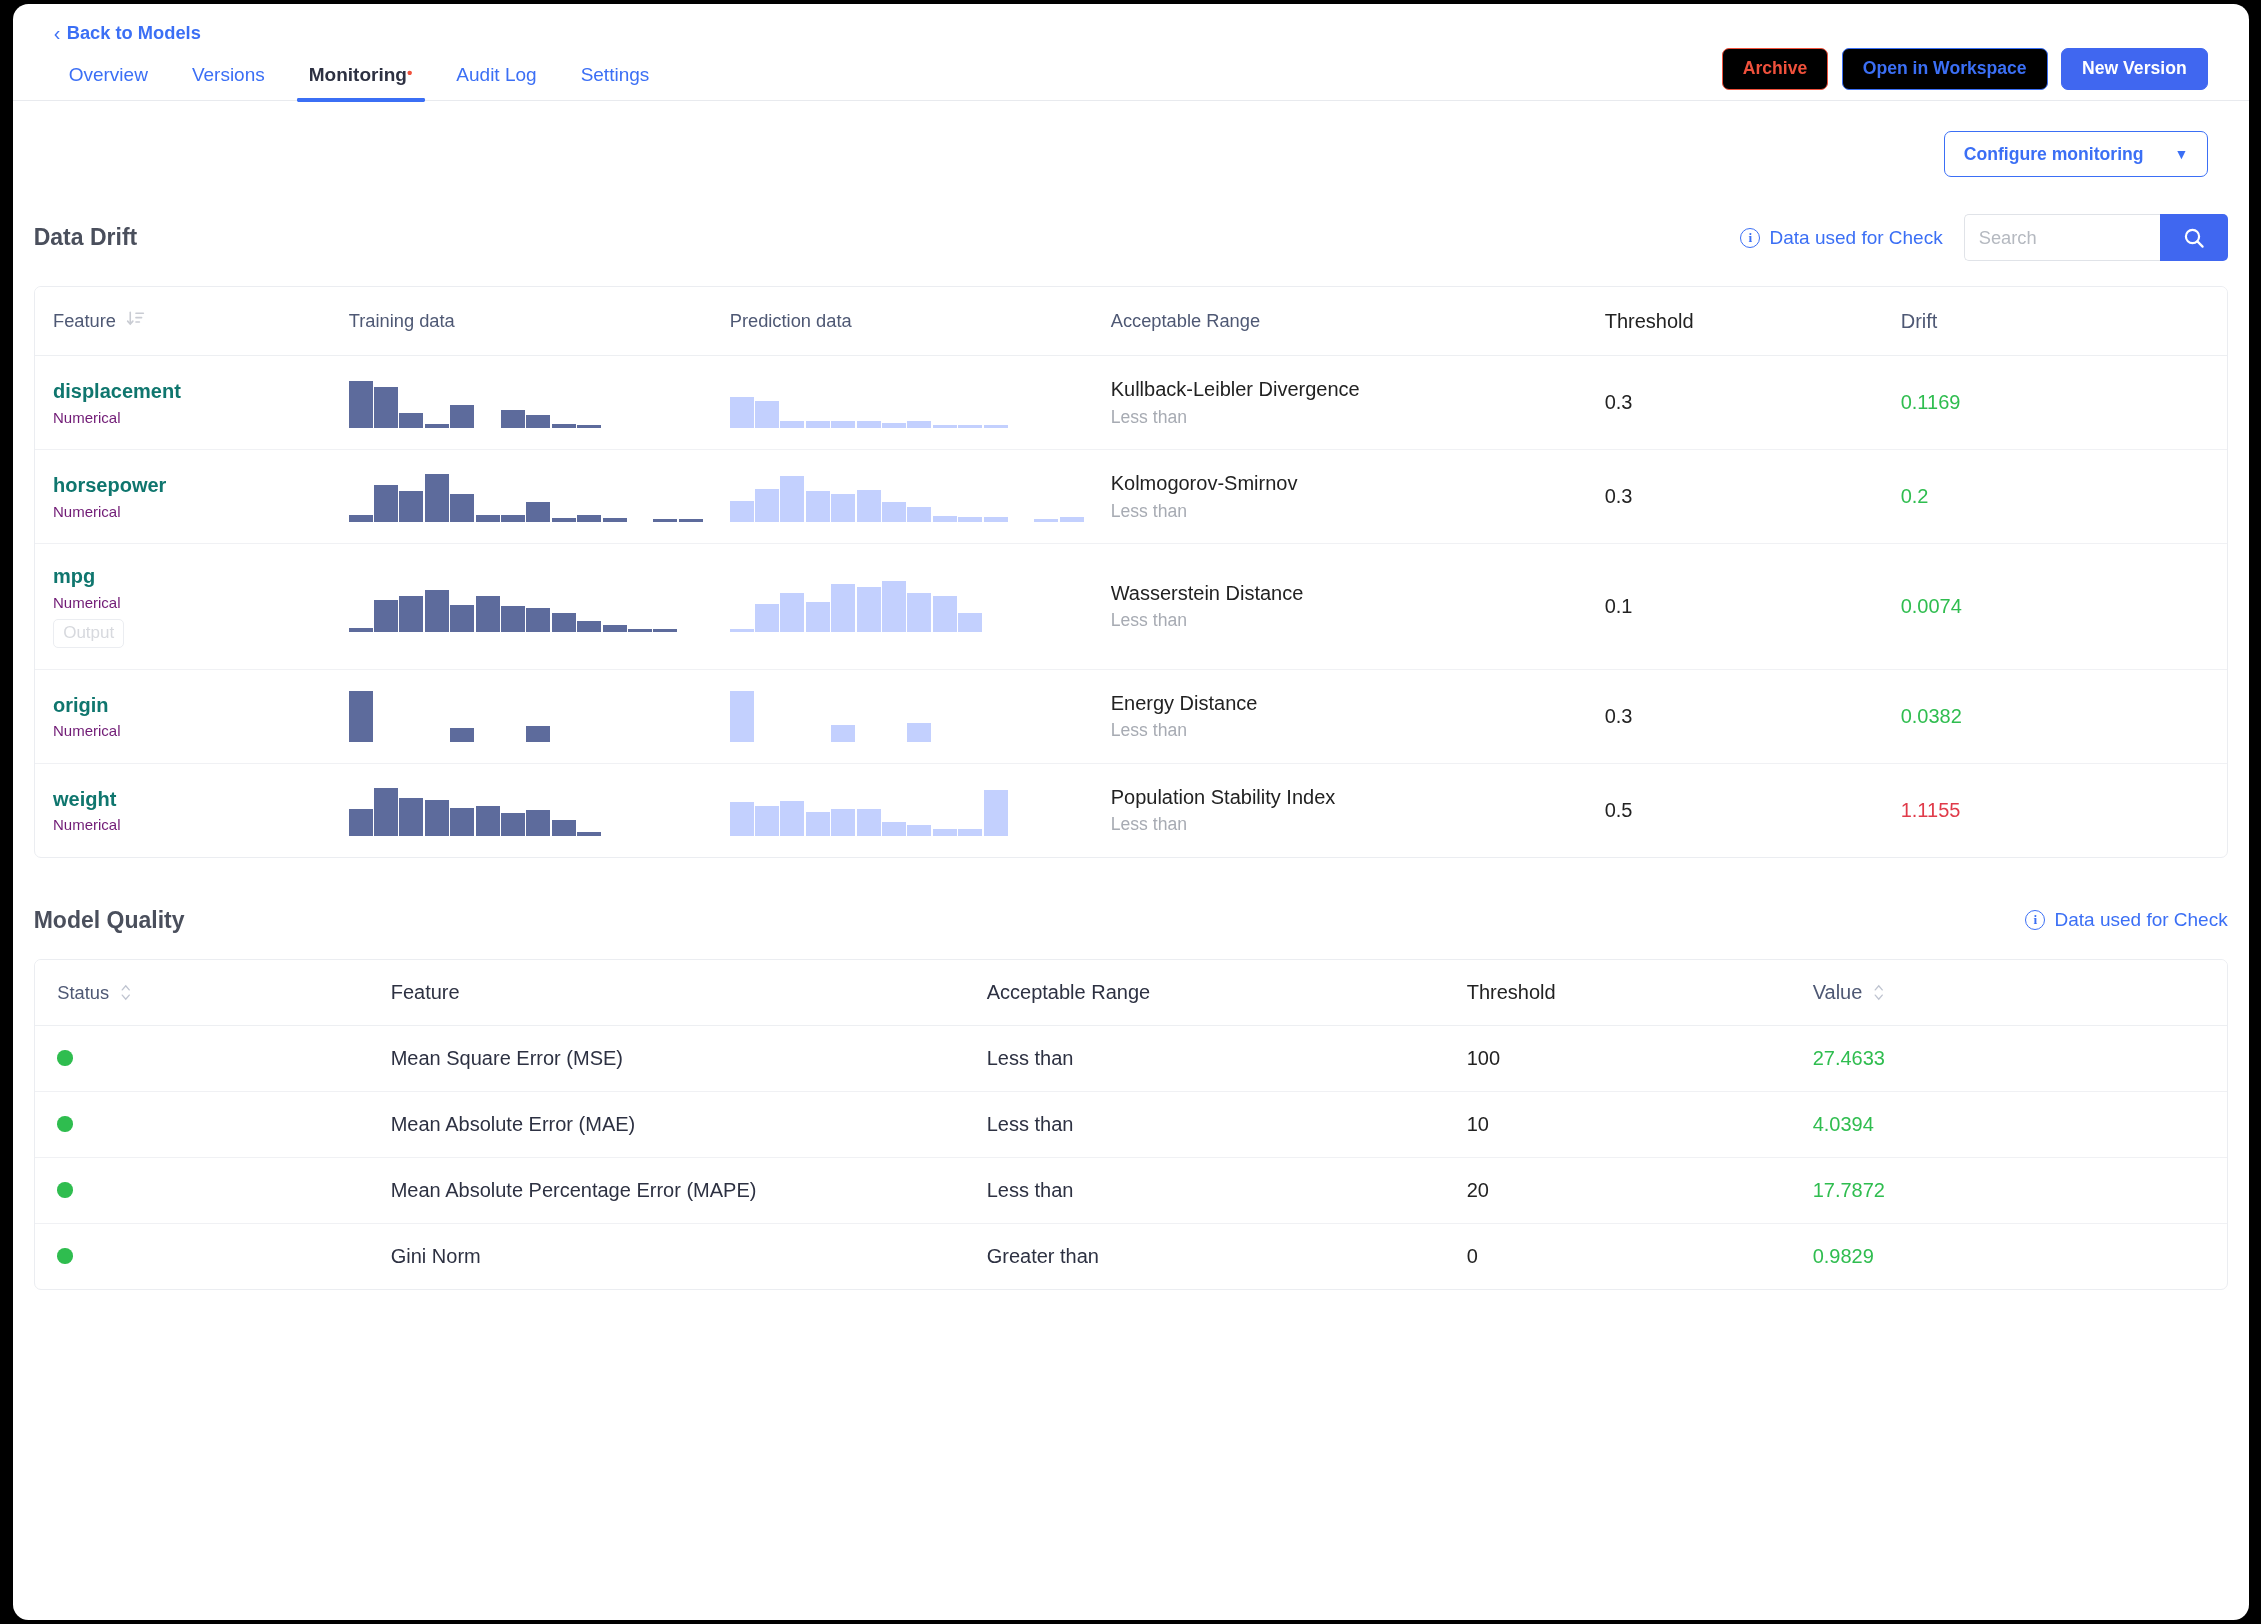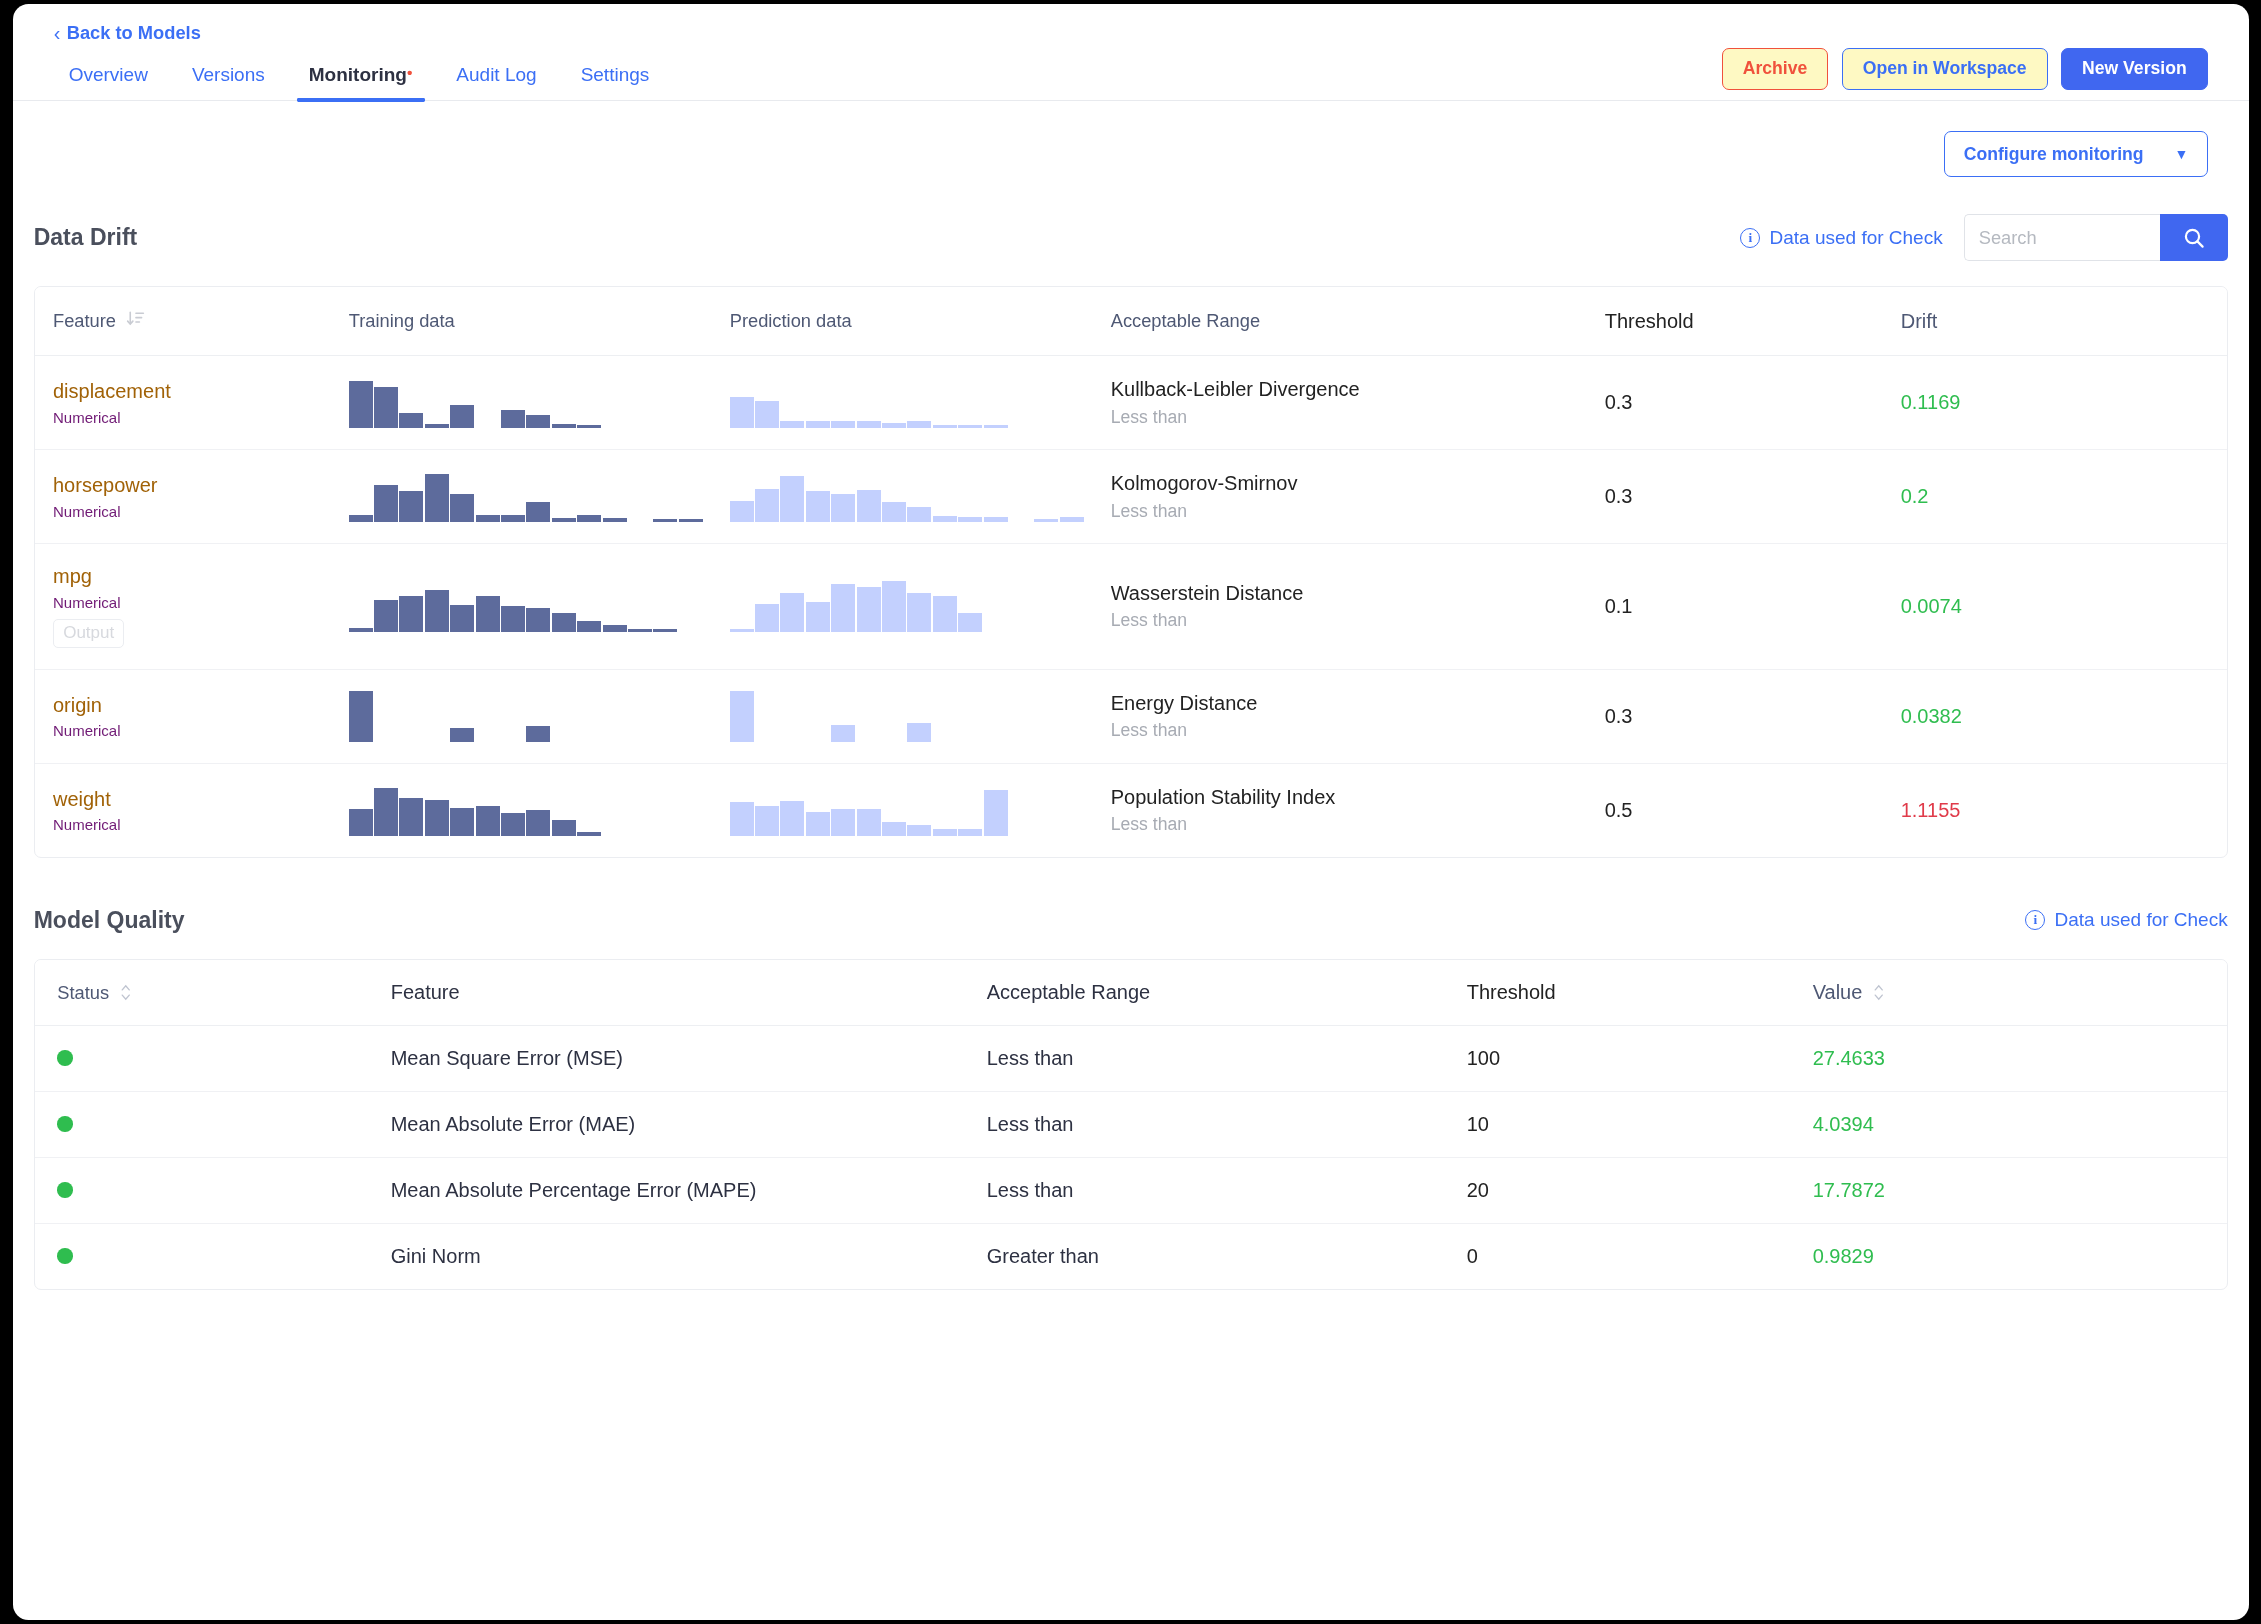--- a/index.html
+++ b/index.html
@@ -44,21 +44,21 @@
     letter-spacing: 0.1px;
   }
 
   .head-actions {
     position: absolute; right: 41px; top: 44px;
     display: flex; align-items: center; gap: 13.4px;
   }
   .btn {
     font-size: 17.6px; font-weight: 700;
     border-radius: 7px; padding: 11.3px 20px;
-    background: #fef9c3; cursor: pointer; white-space: nowrap;
+    background: #000000; cursor: pointer; white-space: nowrap;
     line-height: 1;
   }
   .btn-archive { border: 1.4px solid #f0513c; color: #f0513c; }
   .btn-outline { border: 1.4px solid #3b6ff5; color: #3b6ff5; }
   .btn-primary { border: 1.4px solid #4067f0; background: #4067f0; color: #fff; }
 
   
   .tabs {
     display: flex; align-items: flex-end; gap: 0;
     padding: 0 0 0 56px; margin-top: 20px;
@@ -119,21 +119,21 @@
     text-align: left; font-size: 18.3px; font-weight: 400; color: #4e5874;
     padding: 21px 0 21px 0; border-bottom: 1.4px solid #edeff2; background: #fff;
     vertical-align: middle;
   }
   .th-inner { display: flex; align-items: center; gap: 8.5px; }
   tbody td { border-bottom: 1.4px solid #f0f1f4; vertical-align: middle; }
   tbody tr:last-child td { border-bottom: none; }
 
   
   .dd-feat { padding: 21px 0 21px 18.3px; width: 314px; }
-  .feat-name { font-size: 20px; color: #a16207; margin-bottom: 5.6px; }
+  .feat-name { font-size: 20px; color: #0f766e; margin-bottom: 5.6px; font-weight: bold; }
   .feat-type { font-size: 15px; color: #701a75; }
   .out-badge {
     display: inline-block; margin-top: 7.8px;
     border: 1.4px solid #ebedf1; border-radius: 5px;
     color: #d7d9de; font-size: 17px; padding: 3.5px 9.2px;
   }
   .dd-hist { width: 381px; padding: 21px 0; }
   .dd-range { width: 494px; padding: 21px 0; }
   .range-name { font-size: 20px; color: #222; margin-bottom: 5.6px; }
   .range-sub { font-size: 17.6px; color: #a7abb3; }

